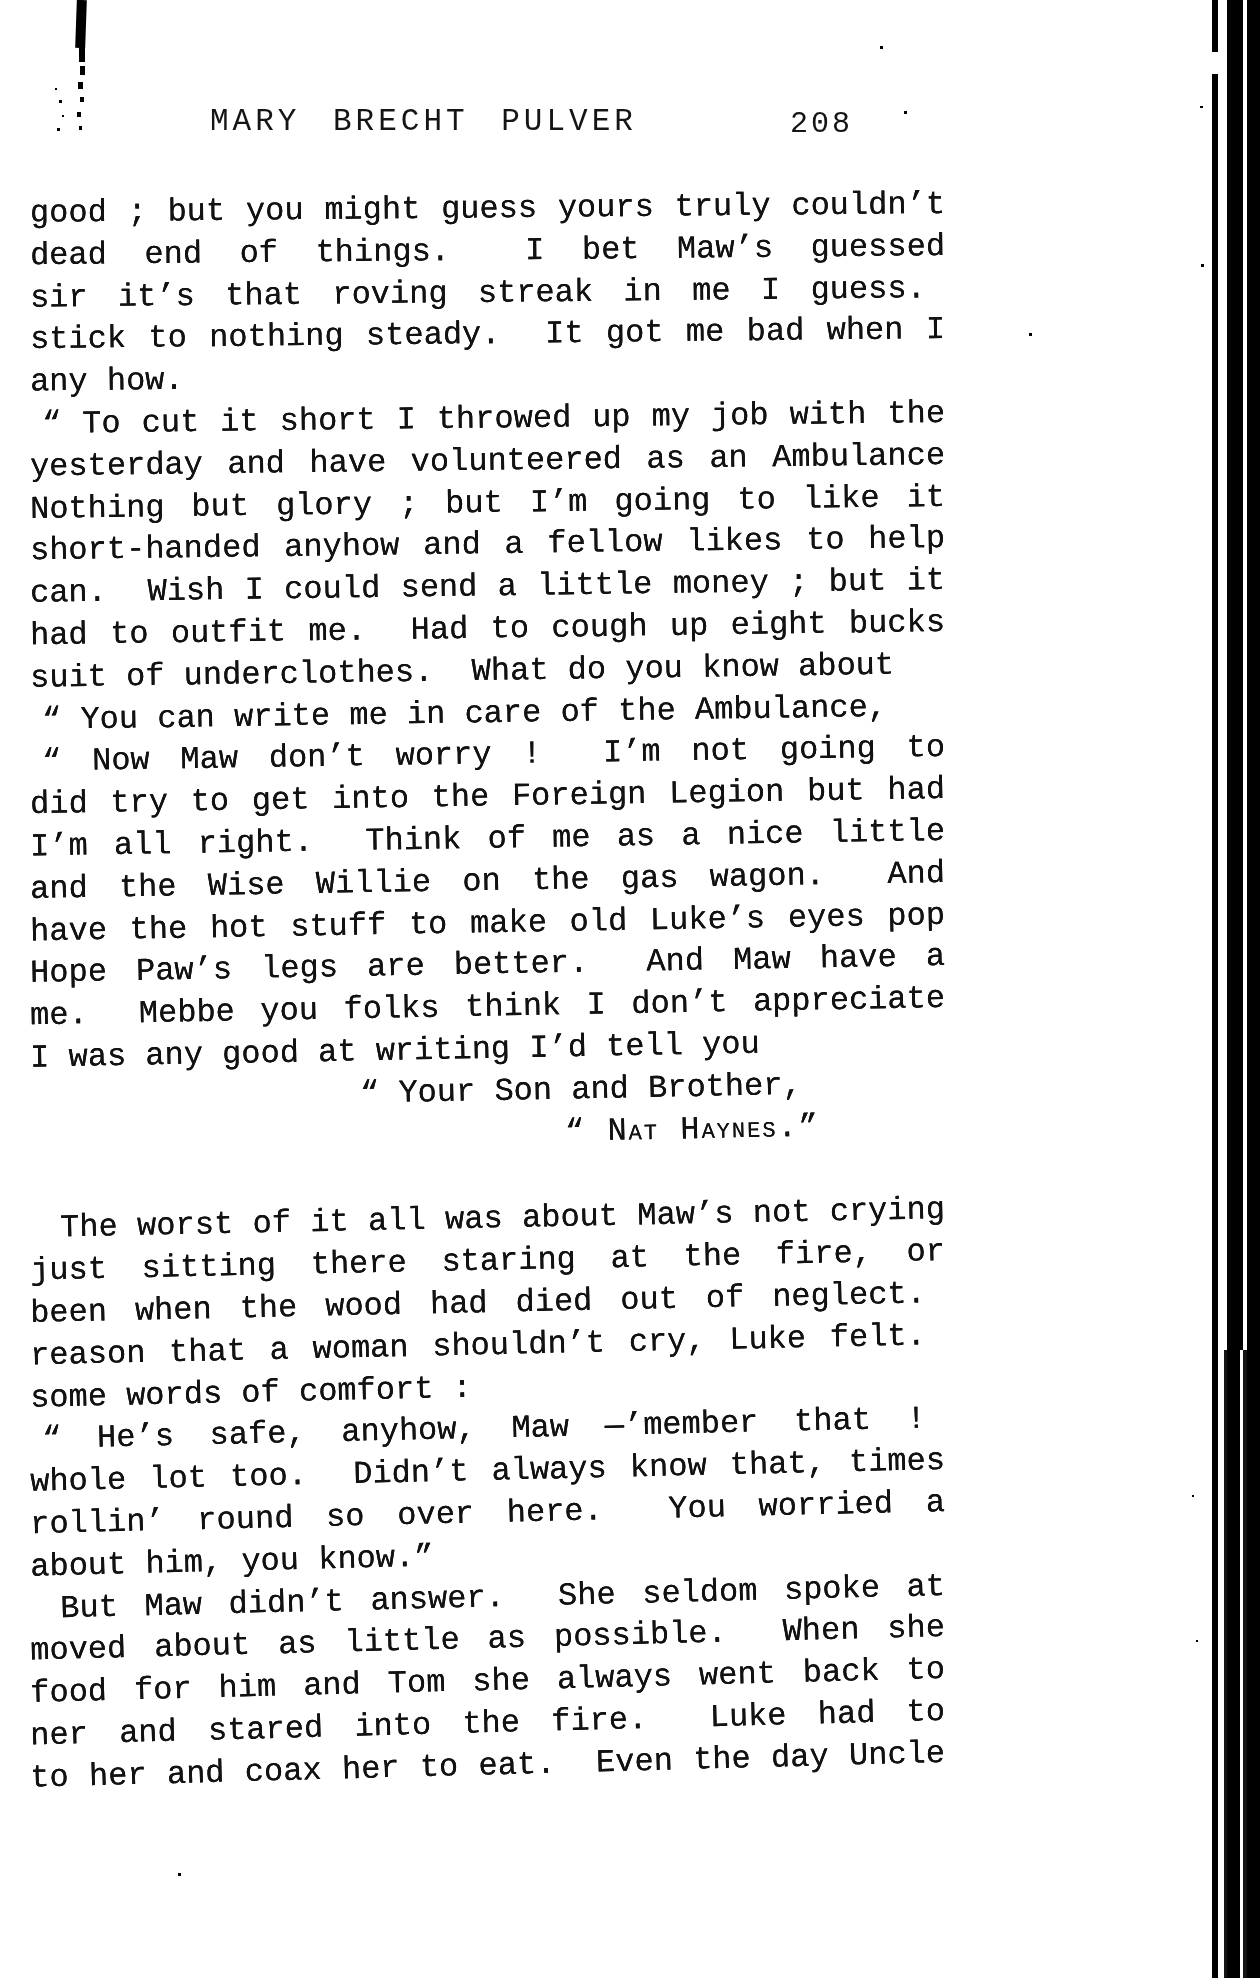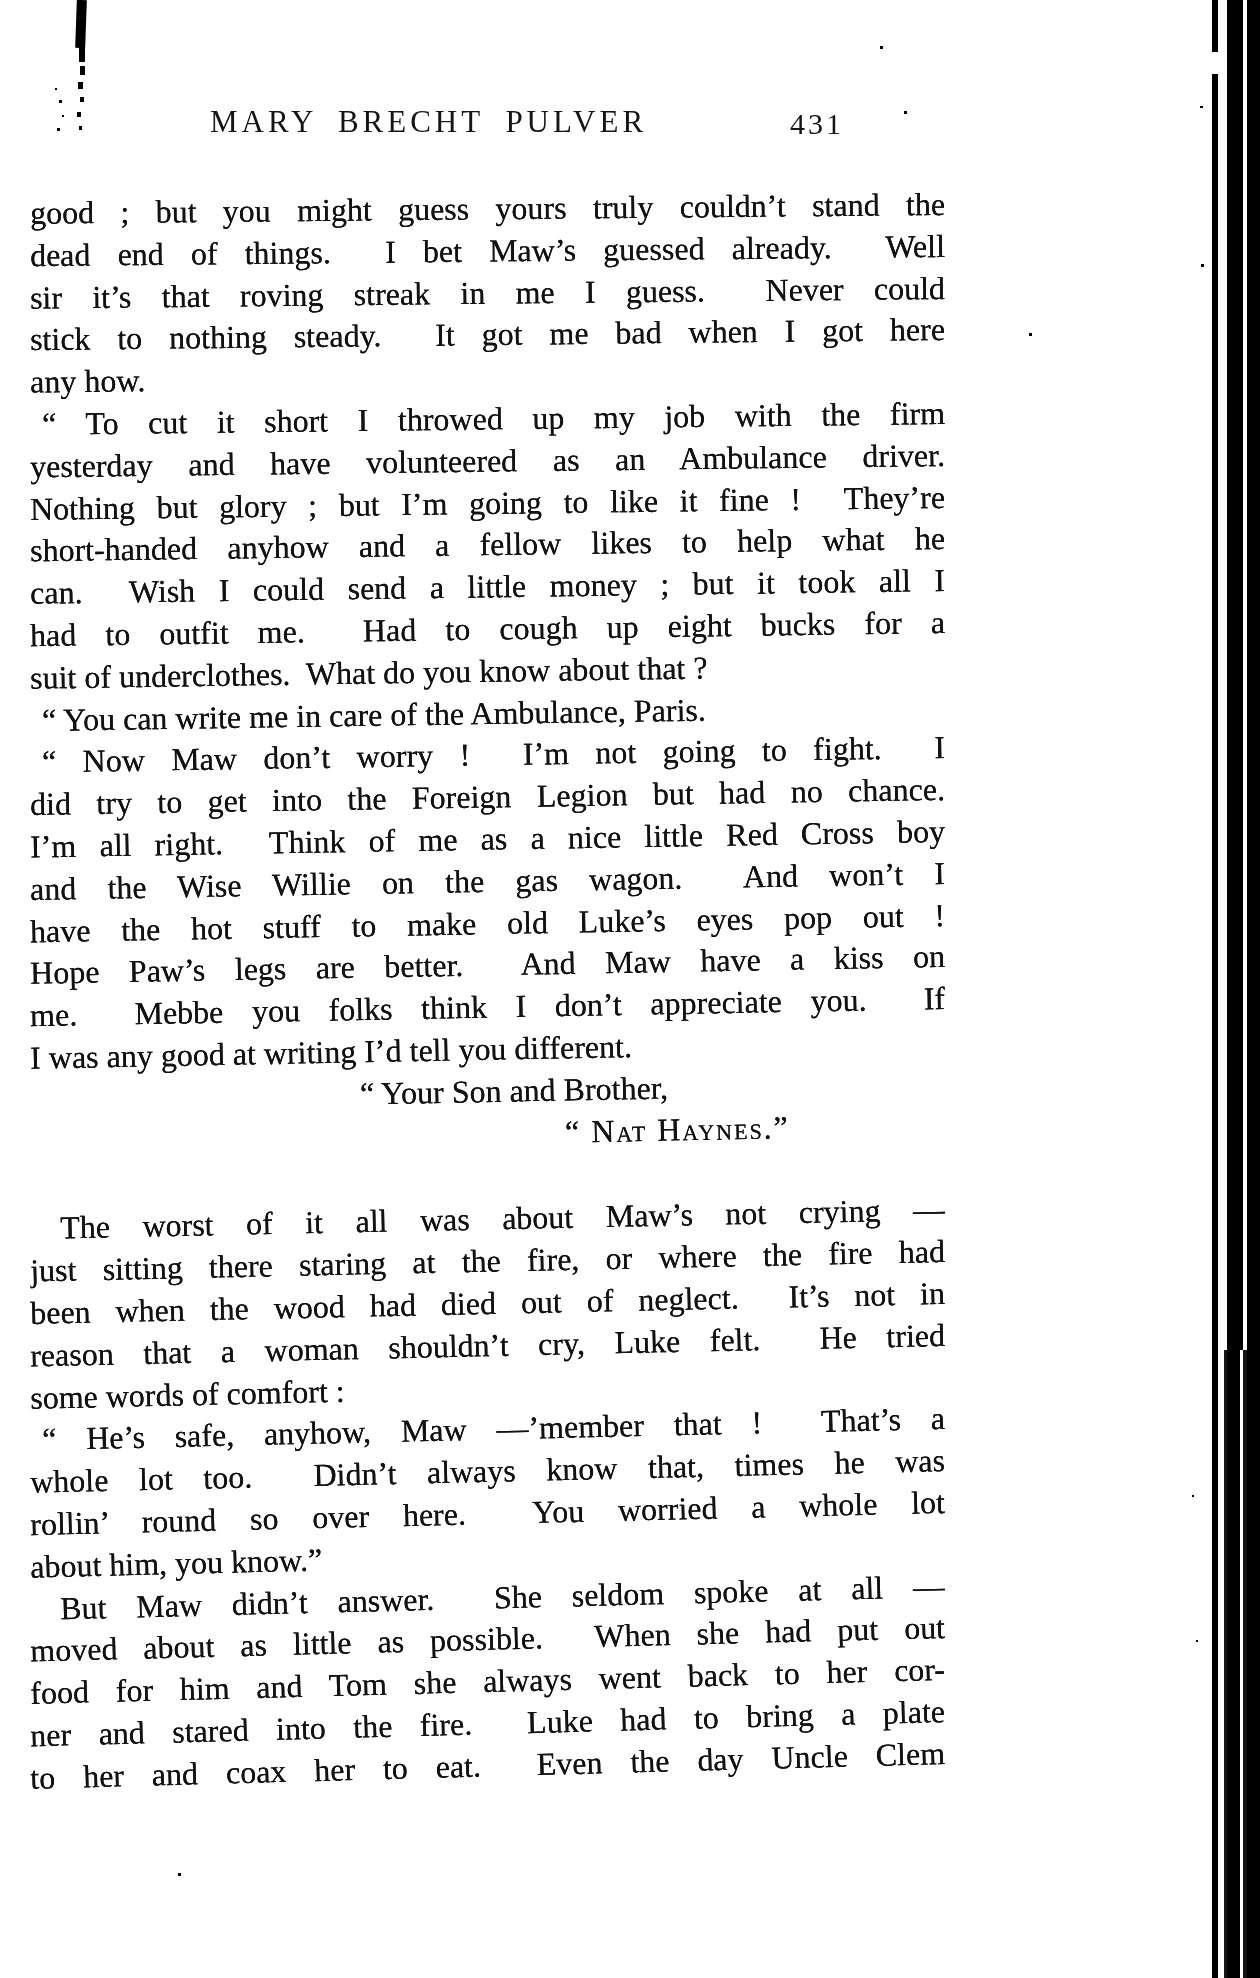--- a/index.html
+++ b/index.html
@@ -1,21 +1,21 @@
 <!DOCTYPE html>
 <html><head>
 <meta charset="utf-8">
 <style>
   html,body{margin:0;padding:0;background:#e8e8e8;}
   #page{
     position:relative;
     width:1260px;height:1978px;
     background:#ffffff;
     overflow:hidden;
-    font-family:Liberation Serif, serif;
+    font-family:Liberation Mono, monospace;
     color:#111;
   }
   
   #runhead{
     position:absolute;top:104px;left:210px;
     font-size:31px;line-height:36px;
     letter-spacing:4px;word-spacing:10px;
     color:#151515;
   }
   #pagenum{
@@ -50,21 +50,21 @@
   .gwhite{position:absolute;background:#fff;}
   
   .ink{position:absolute;background:#000;}
 </style>
 </head>
 <body>
 
 <div id="page">
 
   <div id="runhead">MARY BRECHT PULVER</div>
-  <div id="pagenum">431</div>
+  <div id="pagenum">208</div>
 
   <div id="bodytext">
       <div class="line j" style="transform: rotate(-0.55deg);">good ; but you might guess yours truly couldn’t stand the</div>
       <div class="line j" style="transform: rotate(-0.578deg);">dead end of things.&nbsp; I bet Maw’s guessed already.&nbsp; Well</div>
       <div class="line j" style="transform: rotate(-0.606deg);">sir it’s that roving streak in me I guess.&nbsp; Never could</div>
       <div class="line j" style="transform: rotate(-0.634deg);">stick to nothing steady.&nbsp; It got me bad when I got here</div>
       <div class="line" style="transform: rotate(-0.662deg);">any how.</div>
       <div class="line j q" style="transform: rotate(-0.69deg);">“ To cut it short I throwed up my job with the firm</div>
       <div class="line j" style="transform: rotate(-0.718deg);">yesterday and have volunteered as an Ambulance driver.</div>
       <div class="line j" style="transform: rotate(-0.746deg);">Nothing but glory ; but I’m going to like it fine !&nbsp; They’re</div>

